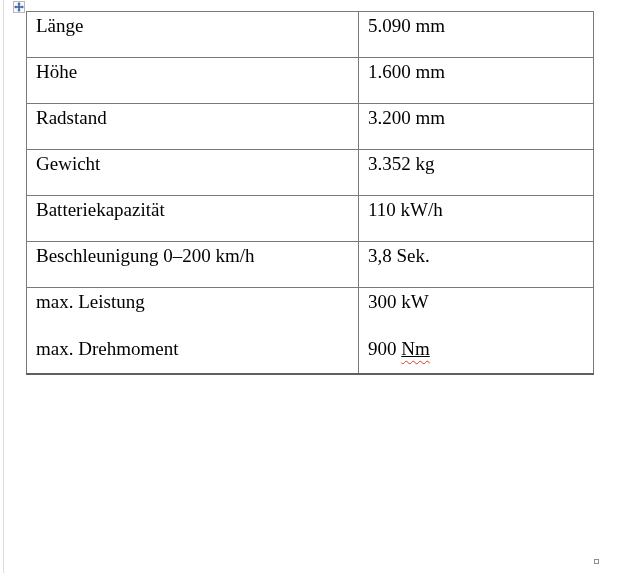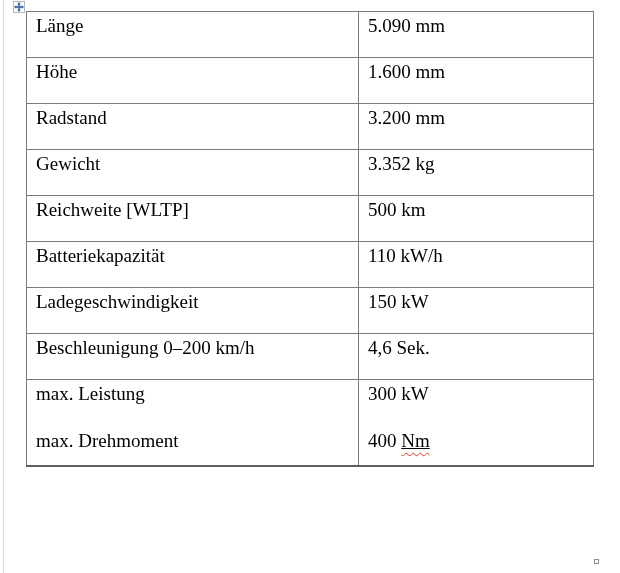--- a/index.html
+++ b/index.html
@@ -83,41 +83,33 @@
     </tr>
     <tr>
       <td><span>Radstand</span></td>
       <td><span>3.200 mm</span></td>
     </tr>
     <tr>
       <td><span>Gewicht</span></td>
       <td><span>3.352 kg</span></td>
     </tr>
     <tr>
-      <td><span>Reichweite [WLTP]</span></td>
-      <td><span>500 km</span></td>
-    </tr>
-    <tr>
       <td><span>Batteriekapazität</span></td>
       <td><span>110 kW/h</span></td>
     </tr>
     <tr>
-      <td><span>Ladegeschwindigkeit</span></td>
-      <td><span>150 kW</span></td>
-    </tr>
-    <tr>
       <td><span>Beschleunigung 0–200 km/h</span></td>
-      <td><span>4,6 Sek.</span></td>
+      <td><span>3,8 Sek.</span></td>
     </tr>
     <tr class="last">
       <td>
         <div>max. Leistung</div>
         <div class="line2">max. Drehmoment</div>
       </td>
       <td>
         <div>300 kW</div>
-        <div class="line2"><span>400 </span><span class="u"><span class="spell">Nm</span></span></div>
+        <div class="line2"><span>900 </span><span class="u"><span class="spell">Nm</span></span></div>
       </td>
     </tr>
   </tbody>
 </table>
 
 <div class="resize-handle"></div>
 
 </body></html>

